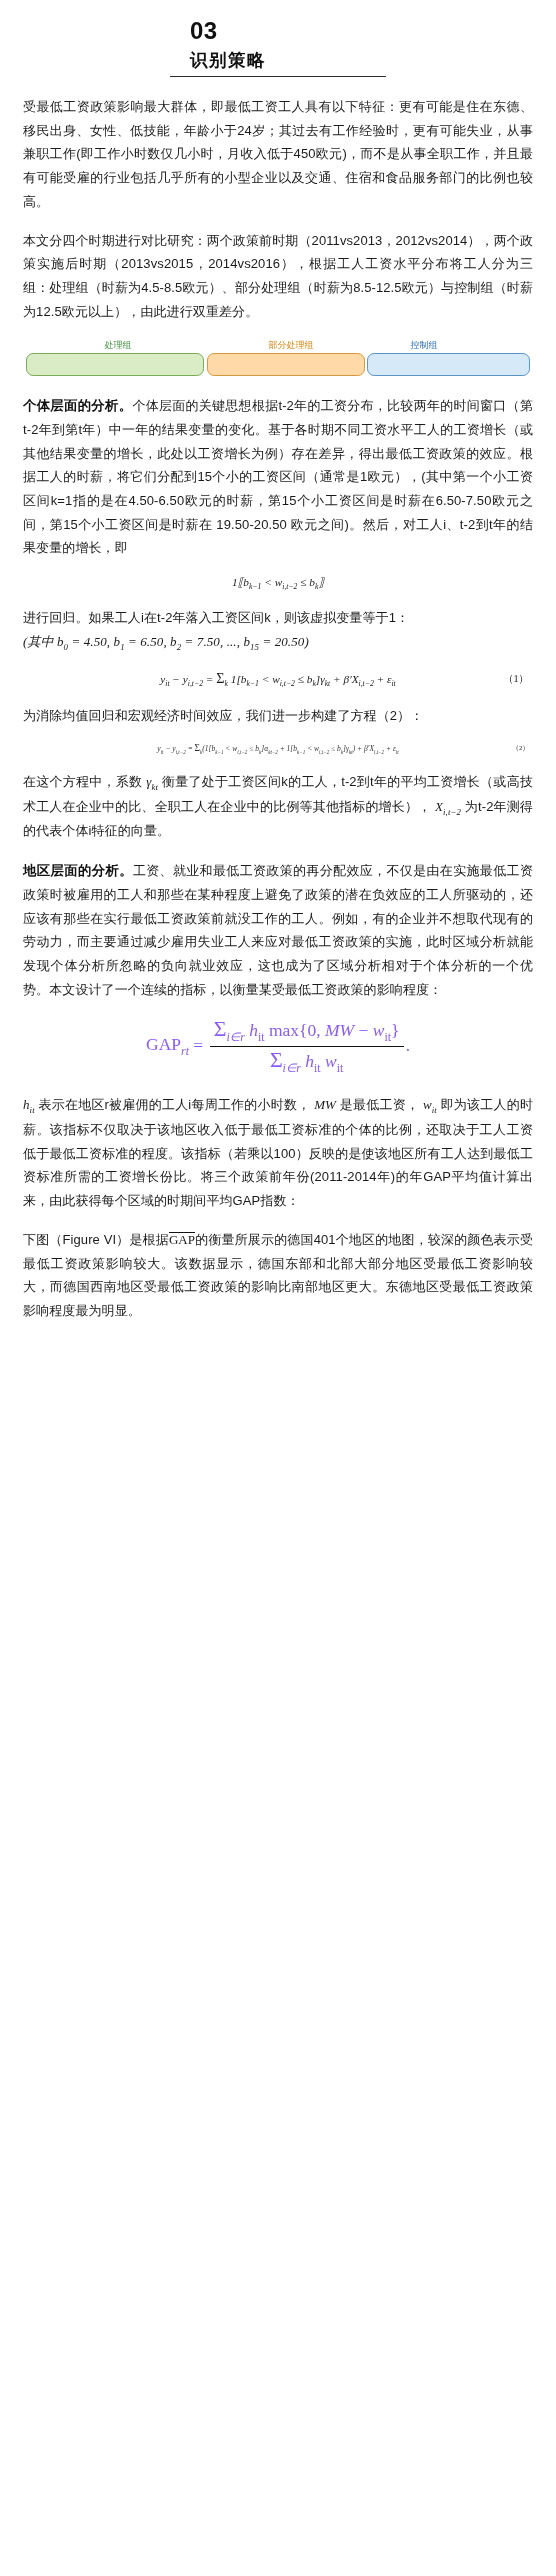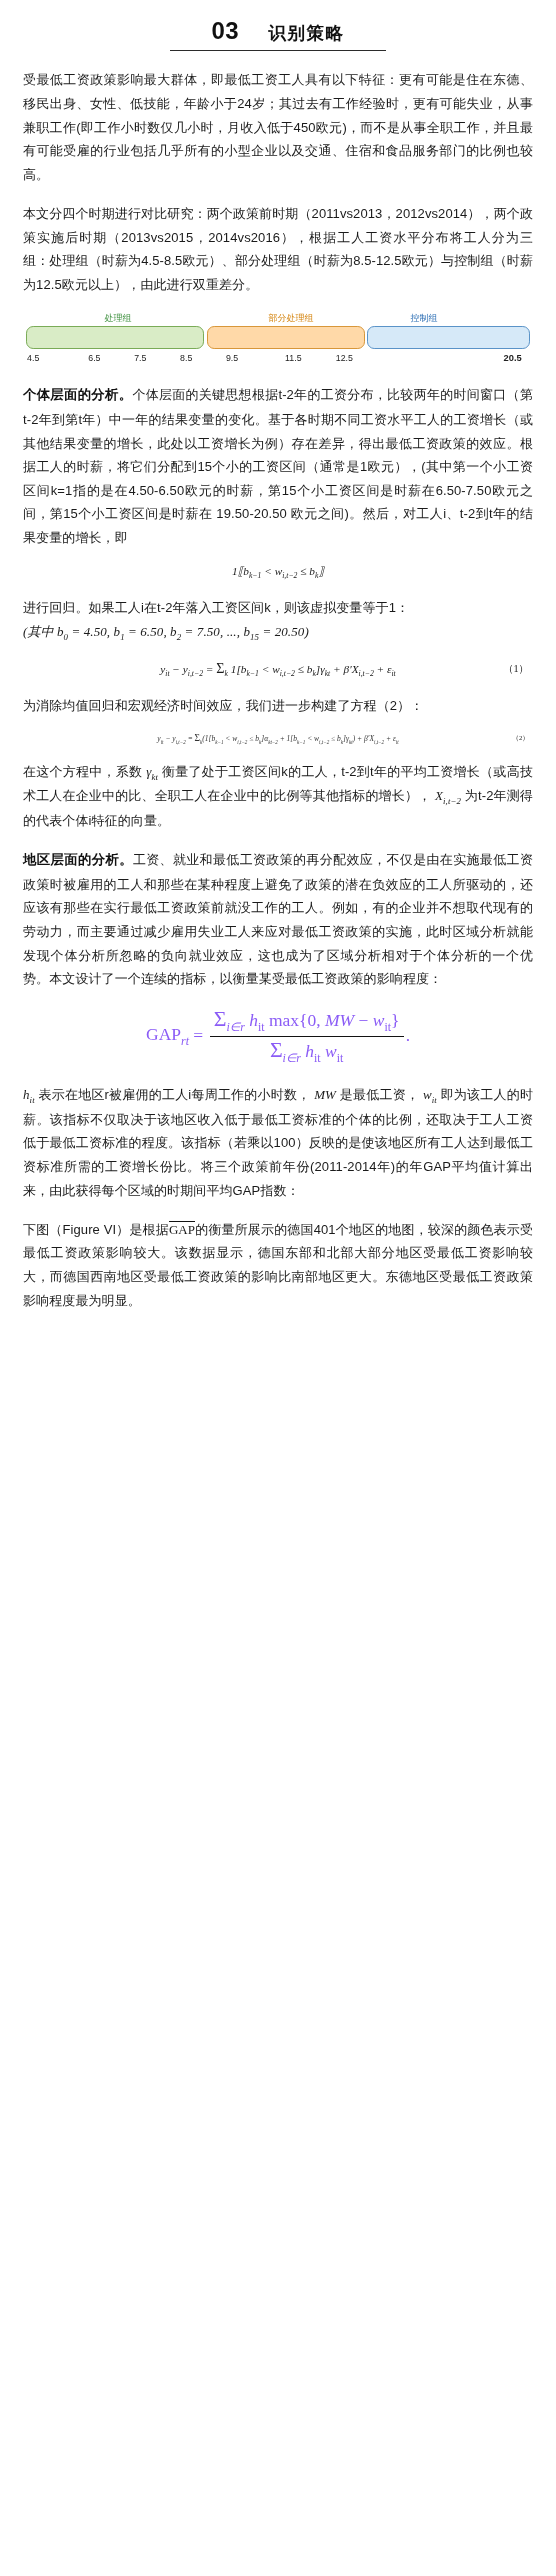--- a/index.html
+++ b/index.html
@@ -25,20 +25,21 @@
     display: flex;
     align-items: baseline;
     justify-content: center;
     gap: 9.3px;
     padding-bottom: 7.2px;
     margin-bottom: 17.5px;
     border-bottom: 1.5px solid #2b2b2b;
     width: 216px;
     margin-left: auto;
     margin-right: auto;
+    flex-direction: column;
   }
   .sec-num {
     font-size: 24px;
     font-weight: bold;
     letter-spacing: 0.5px;
     color: #111;
     line-height: 1;
   }
   .sec-title {
     font-size: 17.5px;
@@ -204,30 +205,20 @@
     <div class="numline-labels">
       <span class="nl-label green">处理组</span>
       <span class="nl-label orange">部分处理组</span>
       <span class="nl-label blue">控制组</span>
     </div>
     <div class="numline">
       <div class="seg green"></div>
       <div class="seg orange"></div>
       <div class="seg blue"></div>
     </div>
-    <div class="ticks">
-      <span class="tick" style="left:2%">4.5</span>
-      <span class="tick" style="left:14%">6.5</span>
-      <span class="tick" style="left:23%">7.5</span>
-      <span class="tick" style="left:32%">8.5</span>
-      <span class="tick" style="left:41%">9.5</span>
-      <span class="tick" style="left:53%">11.5</span>
-      <span class="tick" style="left:63%">12.5</span>
-      <span class="tick bold" style="left:96%">20.5</span>
-    </div>
   </div>
 
   <p class="body">
     <span class="sub-head">个体层面的分析。</span><span>个体层面的关键思想根据t-2年的工资分布，比较两年的时间窗口（第t-2年到第t年）中一年的结果变量的变化。基于各时期不同工资水平工人的工资增长（或其他结果变量的增长，此处以工资增长为例）存在差异，得出最低工资政策的效应。根据工人的时薪，将它们分配到15个小的工资区间（通常是1欧元），(其中第一个小工资区间k=1指的是在4.50-6.50欧元的时薪，第15个小工资区间是时薪在6.50-7.50欧元之间，第15个小工资区间是时薪在 19.50-20.50 欧元之间)。然后，对工人i、t-2到t年的结果变量的增长，即</span>
   </p>
 
   <div class="eq-row">
     <span class="eq-img eq-small inline-math">
       1⟦<i>b</i><sub>k−1</sub> &lt; <i>w</i><sub>i,t−2</sub> ≤ <i>b</i><sub>k</sub>⟧
     </span>

